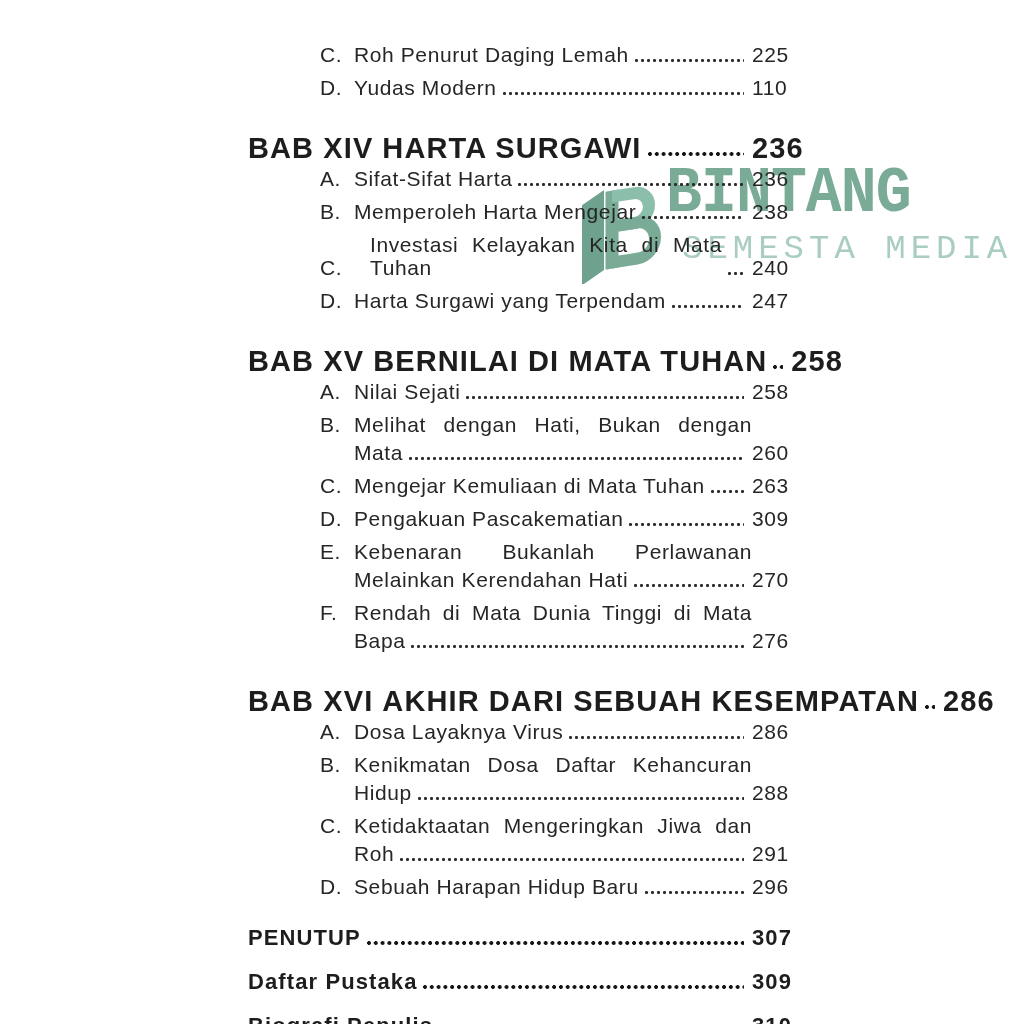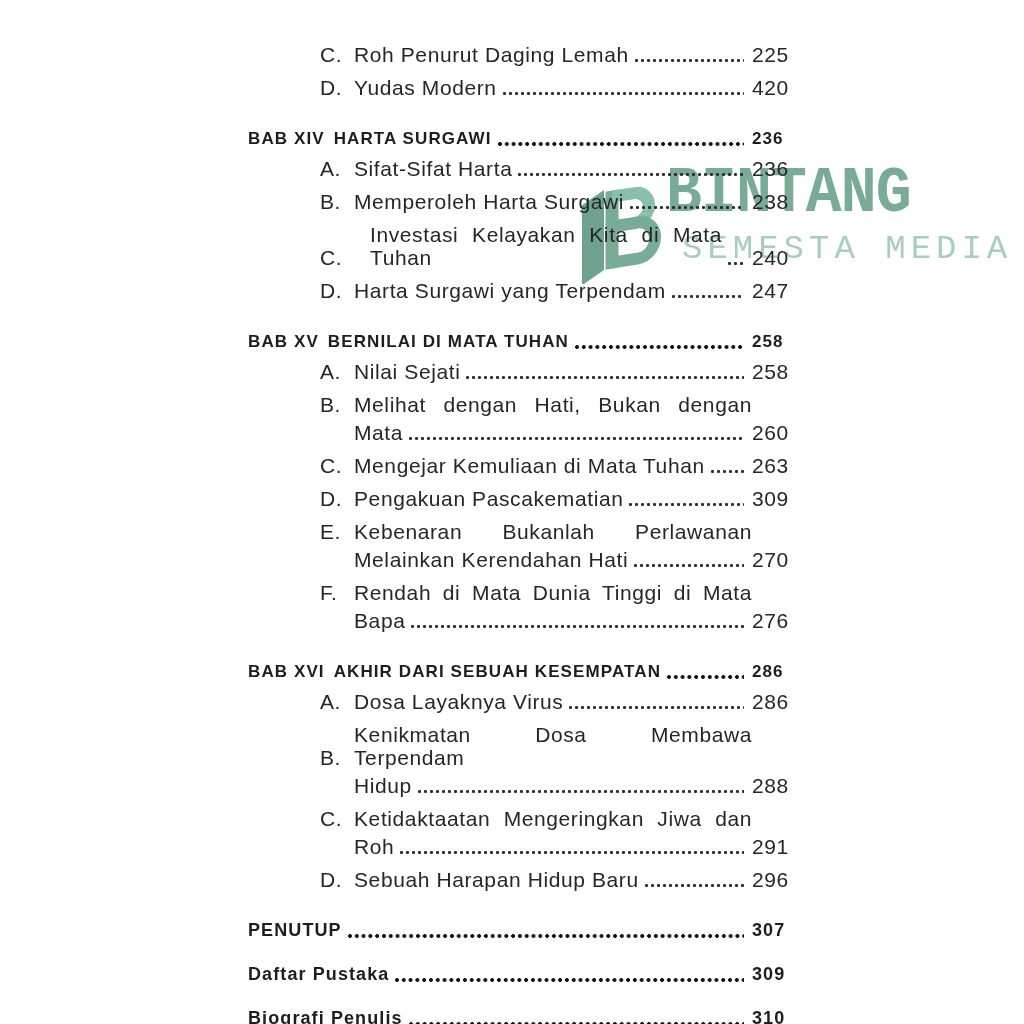--- a/index.html
+++ b/index.html
@@ -38,32 +38,32 @@
   .jfill{flex:1 1 auto;white-space:normal;text-align:justify;text-align-last:justify;}
   .leader{
     flex:1 1 auto;align-self:flex-end;height:3px;margin:0 8px 4px 6px;
     background-image:radial-gradient(circle at 1.5px 1.5px,#2c2c2c 1.25px,transparent 1.8px);
     background-size:6px 3px;background-repeat:repeat-x;min-width:10px;
   }
   .leader.short{flex:0 0 16px;}
   .pg{flex:none;width:48px;white-space:nowrap;}
   .pgspacer{flex:none;width:48px;}
   
-  .chap{font-weight:700;font-size:17px;letter-spacing:1.1px;color:#1d1d1d;
-        margin-top:28px;margin-bottom:7px;}
+  .chap{font-weight:700;font-size:29px;letter-spacing:1.1px;color:#1d1d1d;
+        margin-top:38px;margin-bottom:7px;}
   .chap .chapnum{flex:none;margin-right:9px;white-space:nowrap;}
   .chap .chaptitle{flex:none;white-space:nowrap;}
   .leader.bold{
     height:4px;margin-bottom:4px;
     background-image:radial-gradient(circle at 2px 2px,#151515 1.7px,transparent 2.2px);
     background-size:6.8px 4px;
   }
   .chap .pg,.tail .pg{font-weight:700;}
   
-  .tail{font-weight:700;font-size:18px;letter-spacing:1.1px;color:#1d1d1d;
+  .tail{font-weight:700;font-size:22px;letter-spacing:1.1px;color:#1d1d1d;
         margin-bottom:21px;}
   .tail .txt{flex:none;}
   .tail-group{margin-top:28px;}
   .spread .txt{flex:1 1 auto;white-space:normal;text-align:justify;text-align-last:justify;margin-left:16px;}
 </style>
 </head>
 <body>
 
 <div class="watermark">
   <div class="wm-icon">
@@ -87,38 +87,38 @@
   <div class="row item-row mb10">
     <span class="marker">C.</span>
     <span class="txt">Roh Penurut Daging Lemah</span>
     <span class="leader"></span>
     <span class="pg">225</span>
   </div>
   <div class="row item-row">
     <span class="marker">D.</span>
     <span class="txt">Yudas Modern</span>
     <span class="leader"></span>
-    <span class="pg">420</span>
+    <span class="pg">110</span>
   </div>
 
   <div class="row chap">
     <span class="chapnum">BAB XIV</span>
     <span class="chaptitle">HARTA SURGAWI</span>
     <span class="leader bold"></span>
     <span class="pg">236</span>
   </div>
   <div class="row item-row mb10">
     <span class="marker">A.</span>
     <span class="txt">Sifat-Sifat Harta</span>
     <span class="leader"></span>
     <span class="pg">236</span>
   </div>
   <div class="row item-row mb10">
     <span class="marker">B.</span>
-    <span class="txt">Memperoleh Harta Surgawi</span>
+    <span class="txt">Memperoleh Harta Mengejar</span>
     <span class="leader"></span>
     <span class="pg">238</span>
   </div>
   <div class="row item-row mb10 spread">
     <span class="marker">C.</span>
     <span class="txt">Investasi Kelayakan Kita di Mata Tuhan</span>
     <span class="leader short"></span>
     <span class="pg">240</span>
   </div>
   <div class="row item-row">
@@ -200,21 +200,21 @@
   </div>
   <div class="row item-row mb10">
     <span class="marker">A.</span>
     <span class="txt">Dosa Layaknya Virus</span>
     <span class="leader"></span>
     <span class="pg">286</span>
   </div>
   <div>
     <div class="row item-row mb5">
       <span class="marker">B.</span>
-      <span class="jfill">Kenikmatan Dosa Membawa Terpendam</span>
+      <span class="jfill">Kenikmatan Dosa Daftar Kehancuran</span>
       <span class="pgspacer"></span>
     </div>
     <div class="row item-row mb10">
       <span class="marker"></span>
       <span class="txt">Hidup</span>
       <span class="leader"></span>
       <span class="pg">288</span>
     </div>
   </div>
   <div>

